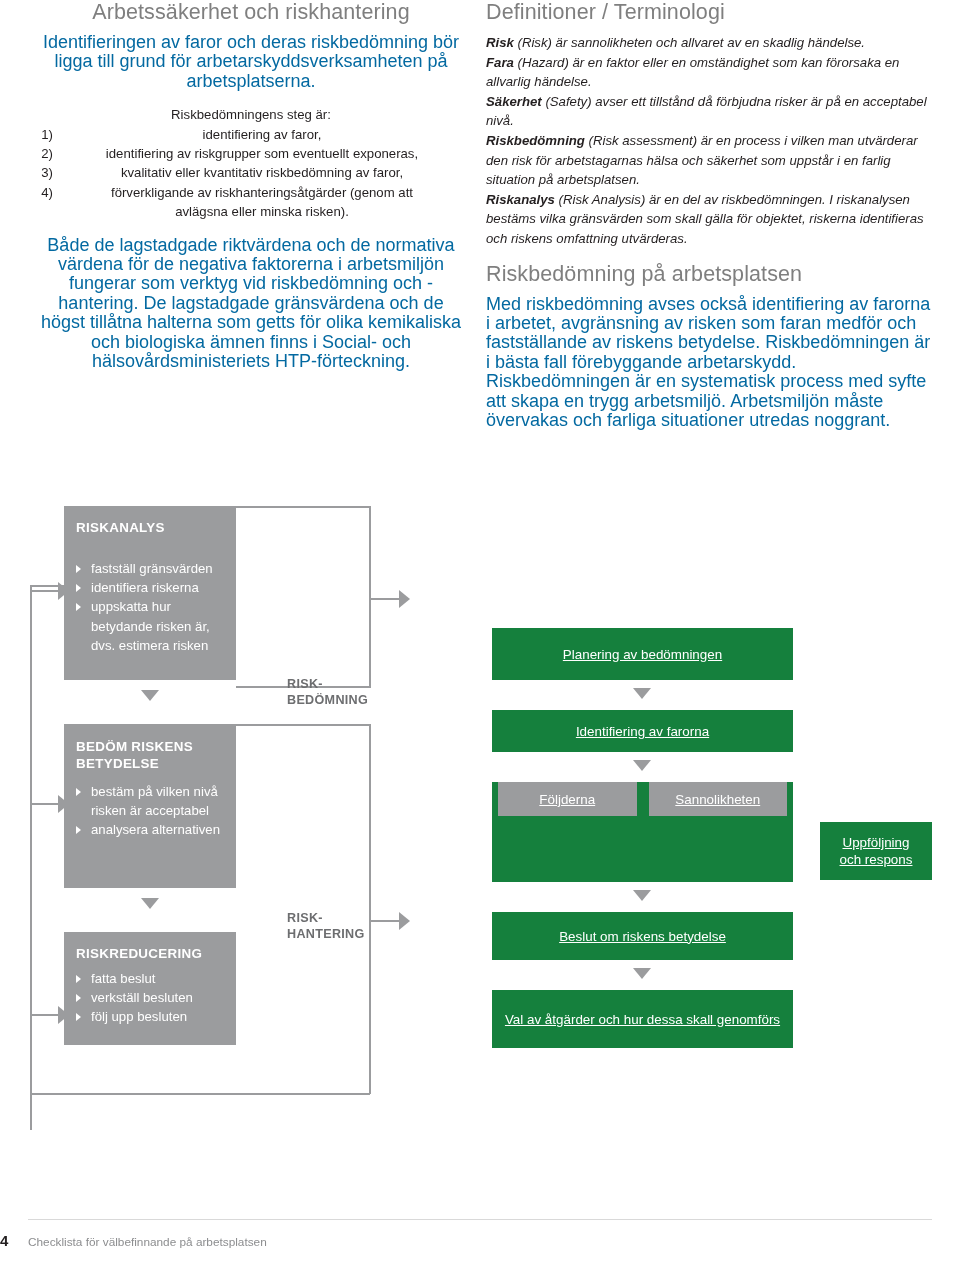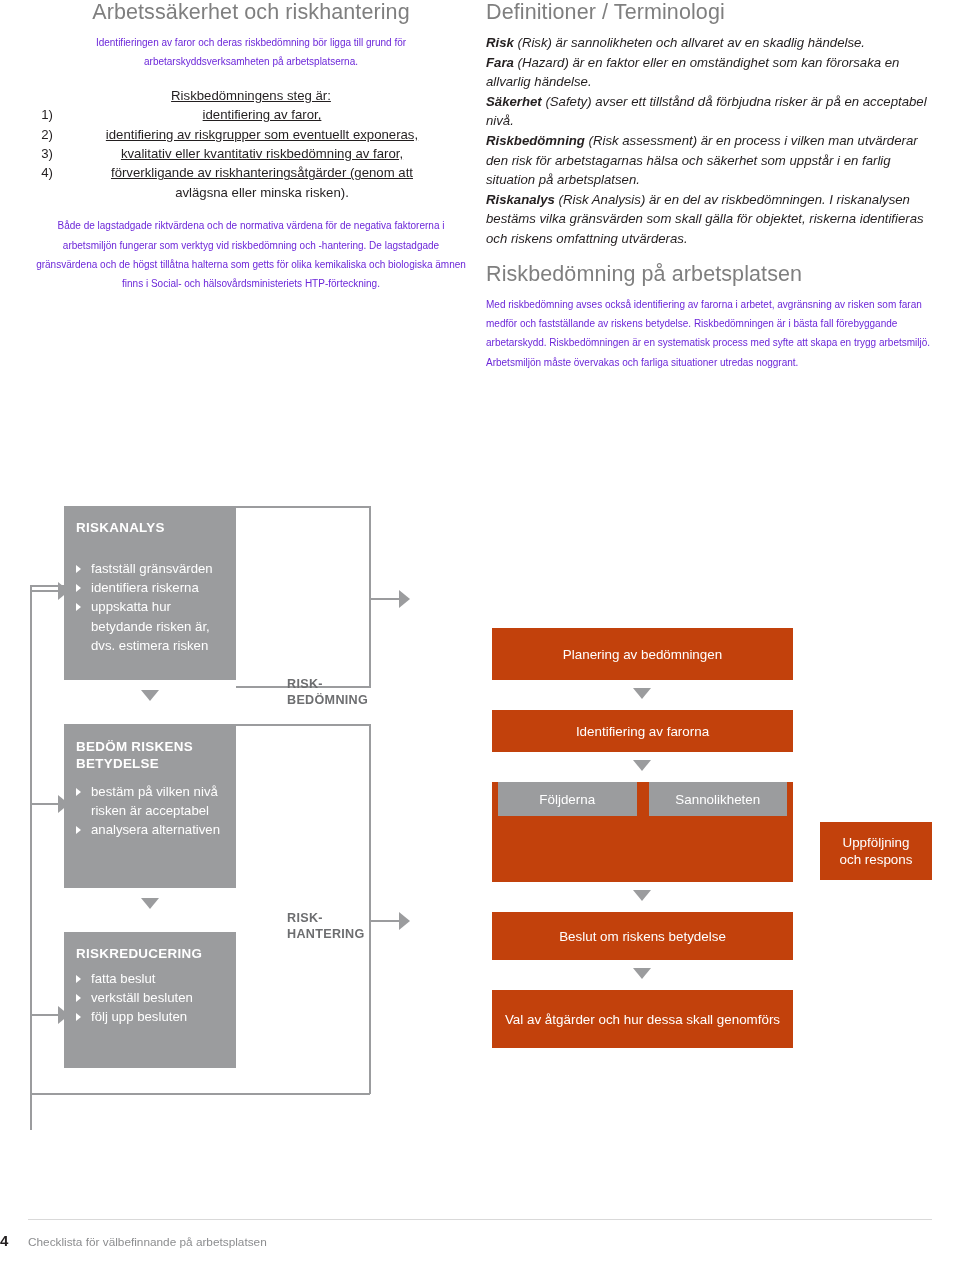--- a/index.html
+++ b/index.html
@@ -38,43 +38,42 @@
 
   h1.section-title {
     font-size: 21.5px;
     font-weight: normal;
     color: #7f7f7f;
     margin: 0 0 8px 0;
     letter-spacing: 0.1px;
   }
 
   p.body {
-    font-size: 10px;
+    font-size: 18px;
     line-height: 19.4px;
     margin: 0 0 14px 0;
-    color: #6d28d9;
+    color: #0369a1;
   }
   .bold { font-weight: bold; }
 
   
   .numlist {
     font-size: 13.2px;
     line-height: 19.4px;
     margin: 0 0 14px 0;
   }
   .numlist .row {
     display: flex;
   }
   .numlist .num {
     width: 22px;
     flex: 0 0 22px;
   }
   .numlist .txt {
     flex: 1 1 auto;
-    text-decoration: underline;
   }
   .numlist .cont {
     padding-left: 22px;
   }
 
   
   .defs {
     font-size: 13.2px;
     line-height: 19.6px;
   }
@@ -92,21 +91,22 @@
     height: 630px;
   }
 
   .box {
     position: absolute;
     box-sizing: border-box;
     color: #ffffff;
     font-size: 13.4px;
   }
   .box-mid {
-    background: #c2410c;
+    background: #15803d;
+    text-decoration: underline;
   }
   .box-light {
     background: #9b9c9e;
   }
   .box-title {
     font-weight: bold;
     font-size: 13.4px;
     letter-spacing: 0.3px;
   }
   .centered {
@@ -275,21 +275,21 @@
 
     <div class="box box-light" style="left:64px; top:244px; width:172px; height:164px; padding:14px 12px 0 12px;">
       <div class="box-title" style="line-height:17px;">BEDÖM RISKENS BETYDELSE</div>
       <ul class="bullets" style="margin-top:10px;">
         <li><span class="tri"></span><span>bestäm på vilken nivå risken är acceptabel</span></li>
         <li><span class="tri"></span><span>analysera alternativen</span></li>
       </ul>
     </div>
     <div class="arrow-down" style="left:141px; top:418px;"></div>
 
-    <div class="box box-light" style="left:64px; top:452px; width:172px; height:136px; padding:14px 12px 0 12px;">
+    <div class="box box-light" style="left:64px; top:452px; width:172px; height:113px; padding:14px 12px 0 12px;">
       <div class="box-title">RISKREDUCERING</div>
       <ul class="bullets" style="margin-top:8px;">
         <li><span class="tri"></span><span>fatta beslut</span></li>
         <li><span class="tri"></span><span>verkställ besluten</span></li>
         <li><span class="tri"></span><span>följ upp besluten</span></li>
       </ul>
     </div>
 
     <div class="line-v" style="left:369px; top:26px; height:182px;"></div>
     <div class="line-h" style="left:236px; top:26px; width:134px;"></div>

